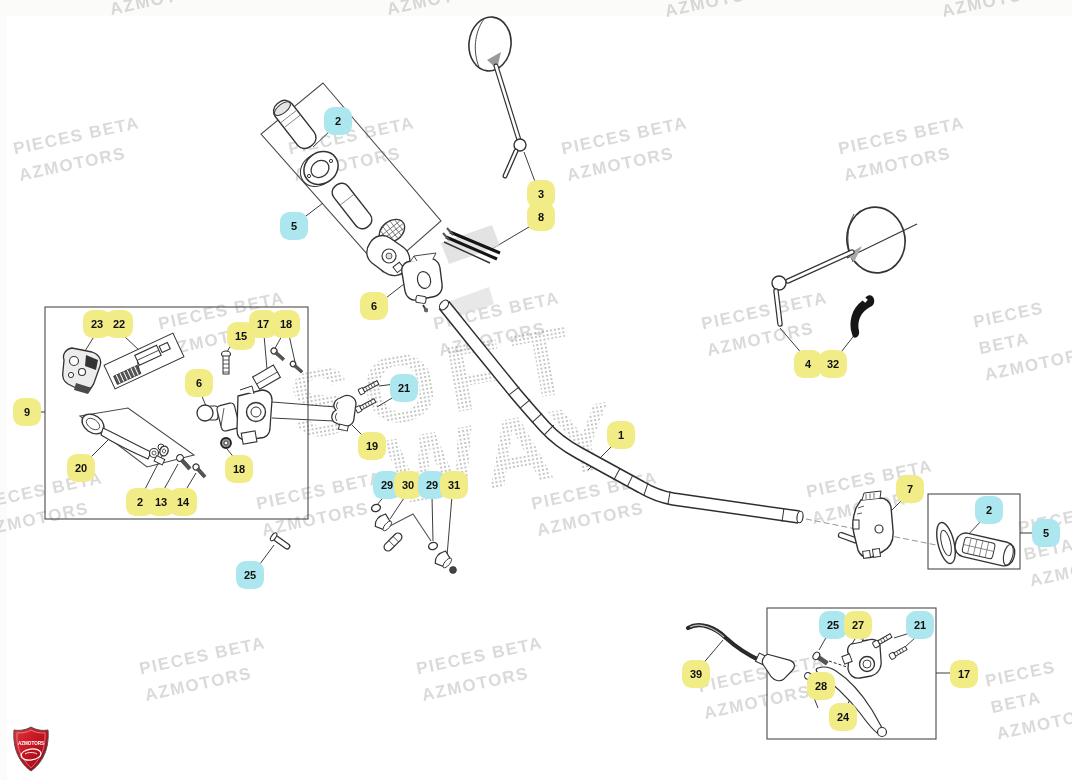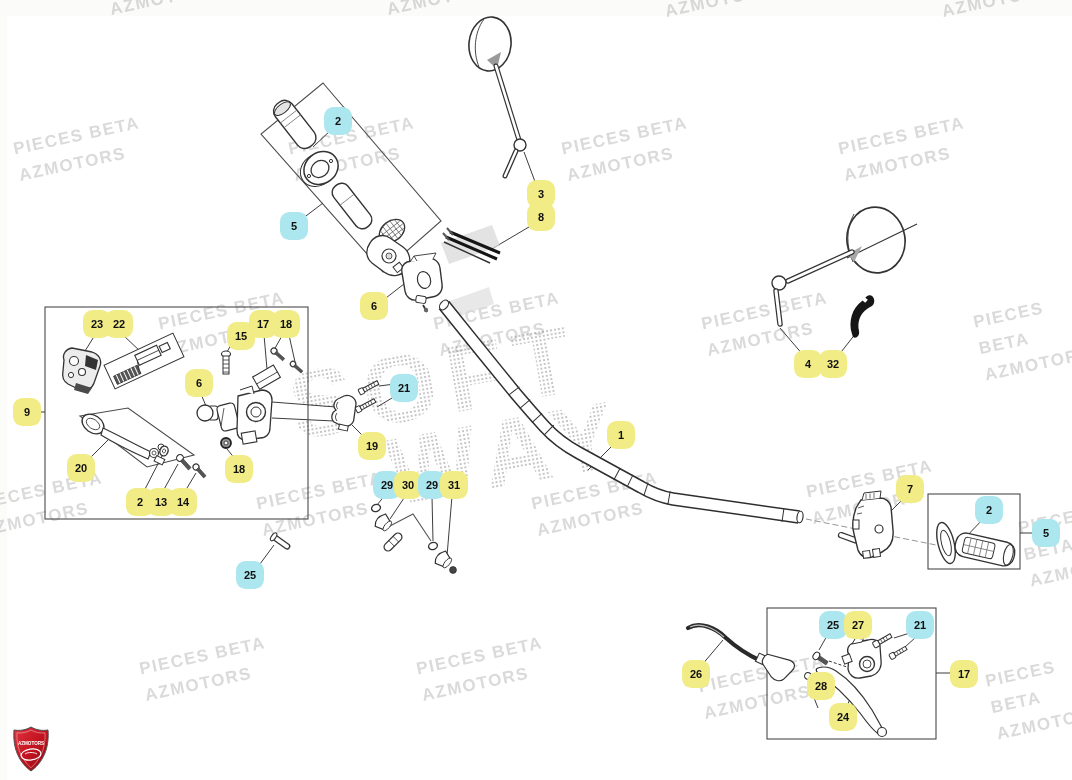--- a/index.html
+++ b/index.html
@@ -452,21 +452,21 @@
   <div class="co y" style="left:408px;top:485px">30</div>
   <div class="co c" style="left:432px;top:485px">29</div>
   <div class="co y" style="left:454px;top:485px">31</div>
   <div class="co c" style="left:250px;top:575px">25</div>
   <div class="co y" style="left:621px;top:435px">1</div>
   <div class="co y" style="left:808px;top:364px">4</div>
   <div class="co y" style="left:833px;top:364px">32</div>
   <div class="co y" style="left:910px;top:489px">7</div>
   <div class="co c" style="left:989px;top:510px">2</div>
   <div class="co c" style="left:1046px;top:533px">5</div>
-  <div class="co y" style="left:696px;top:674px">26</div>
+  <div class="co y" style="left:696px;top:674px">39</div>
   <div class="co c" style="left:833px;top:625px">25</div>
   <div class="co y" style="left:858px;top:625px">27</div>
   <div class="co c" style="left:920px;top:625px">21</div>
   <div class="co y" style="left:821px;top:686px">28</div>
   <div class="co y" style="left:843px;top:717px">24</div>
   <div class="co y" style="left:964px;top:674px">17</div>
 
   <svg id="logo" width="38" height="46" viewBox="0 0 38 46">
     <defs>
       <linearGradient id="lg" x1="0" y1="0" x2="1" y2="1">

